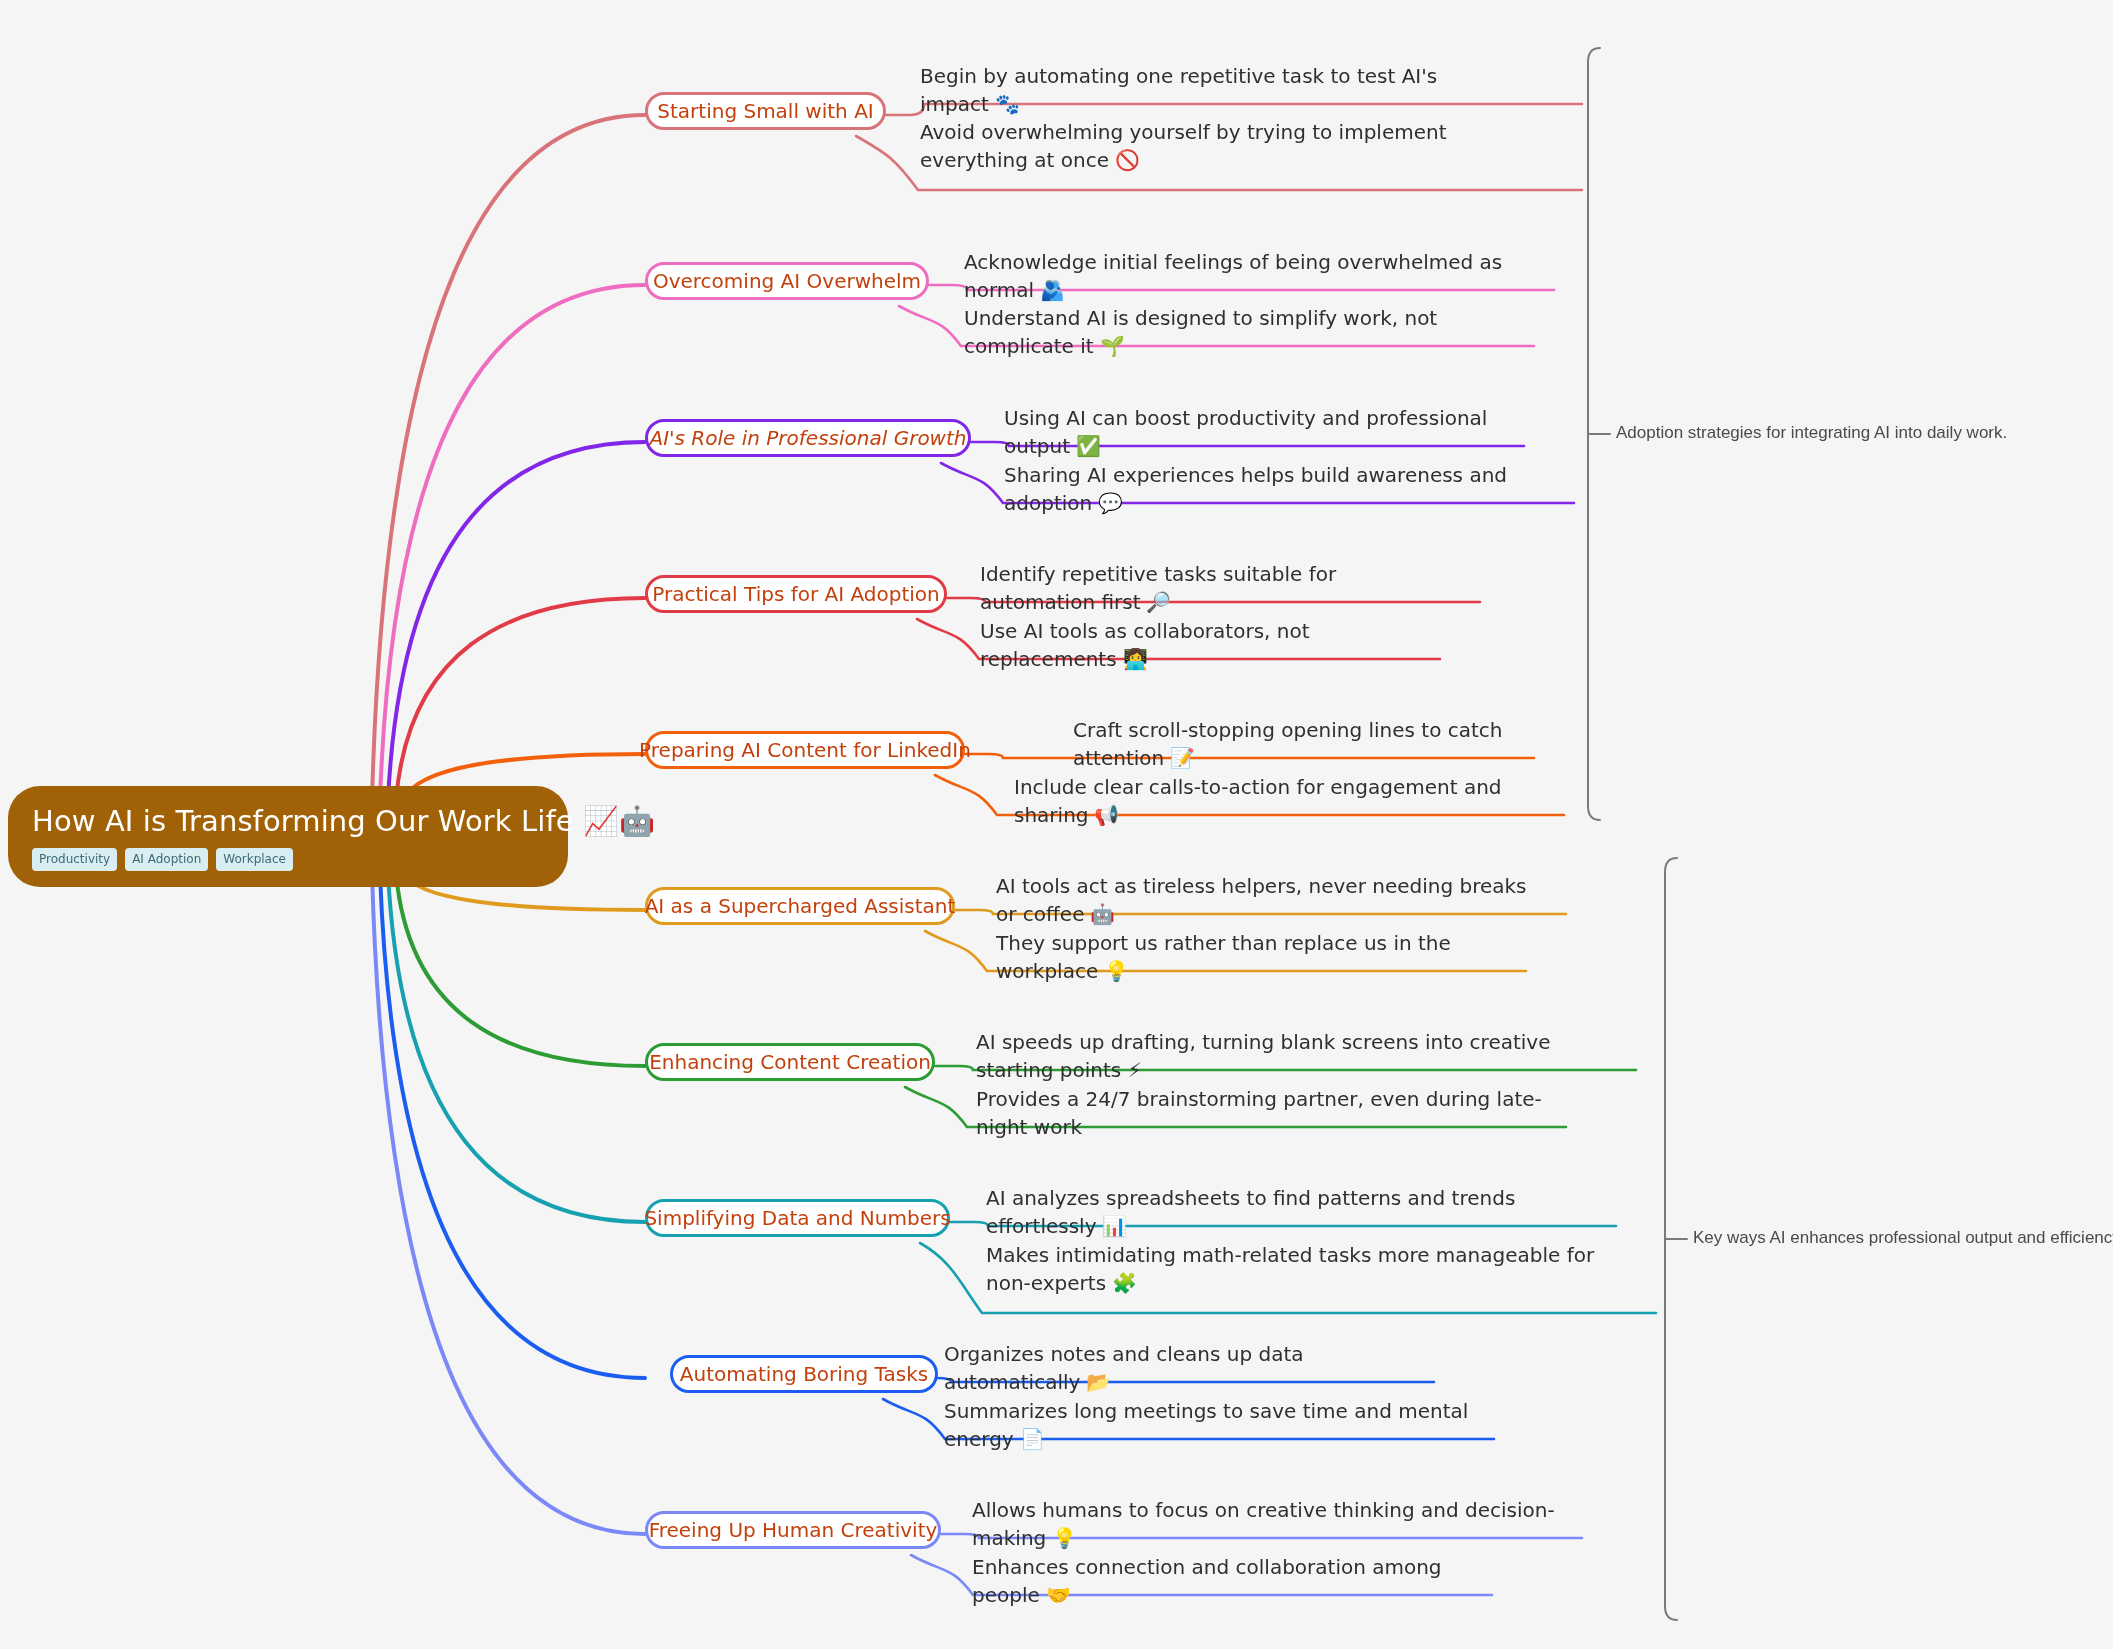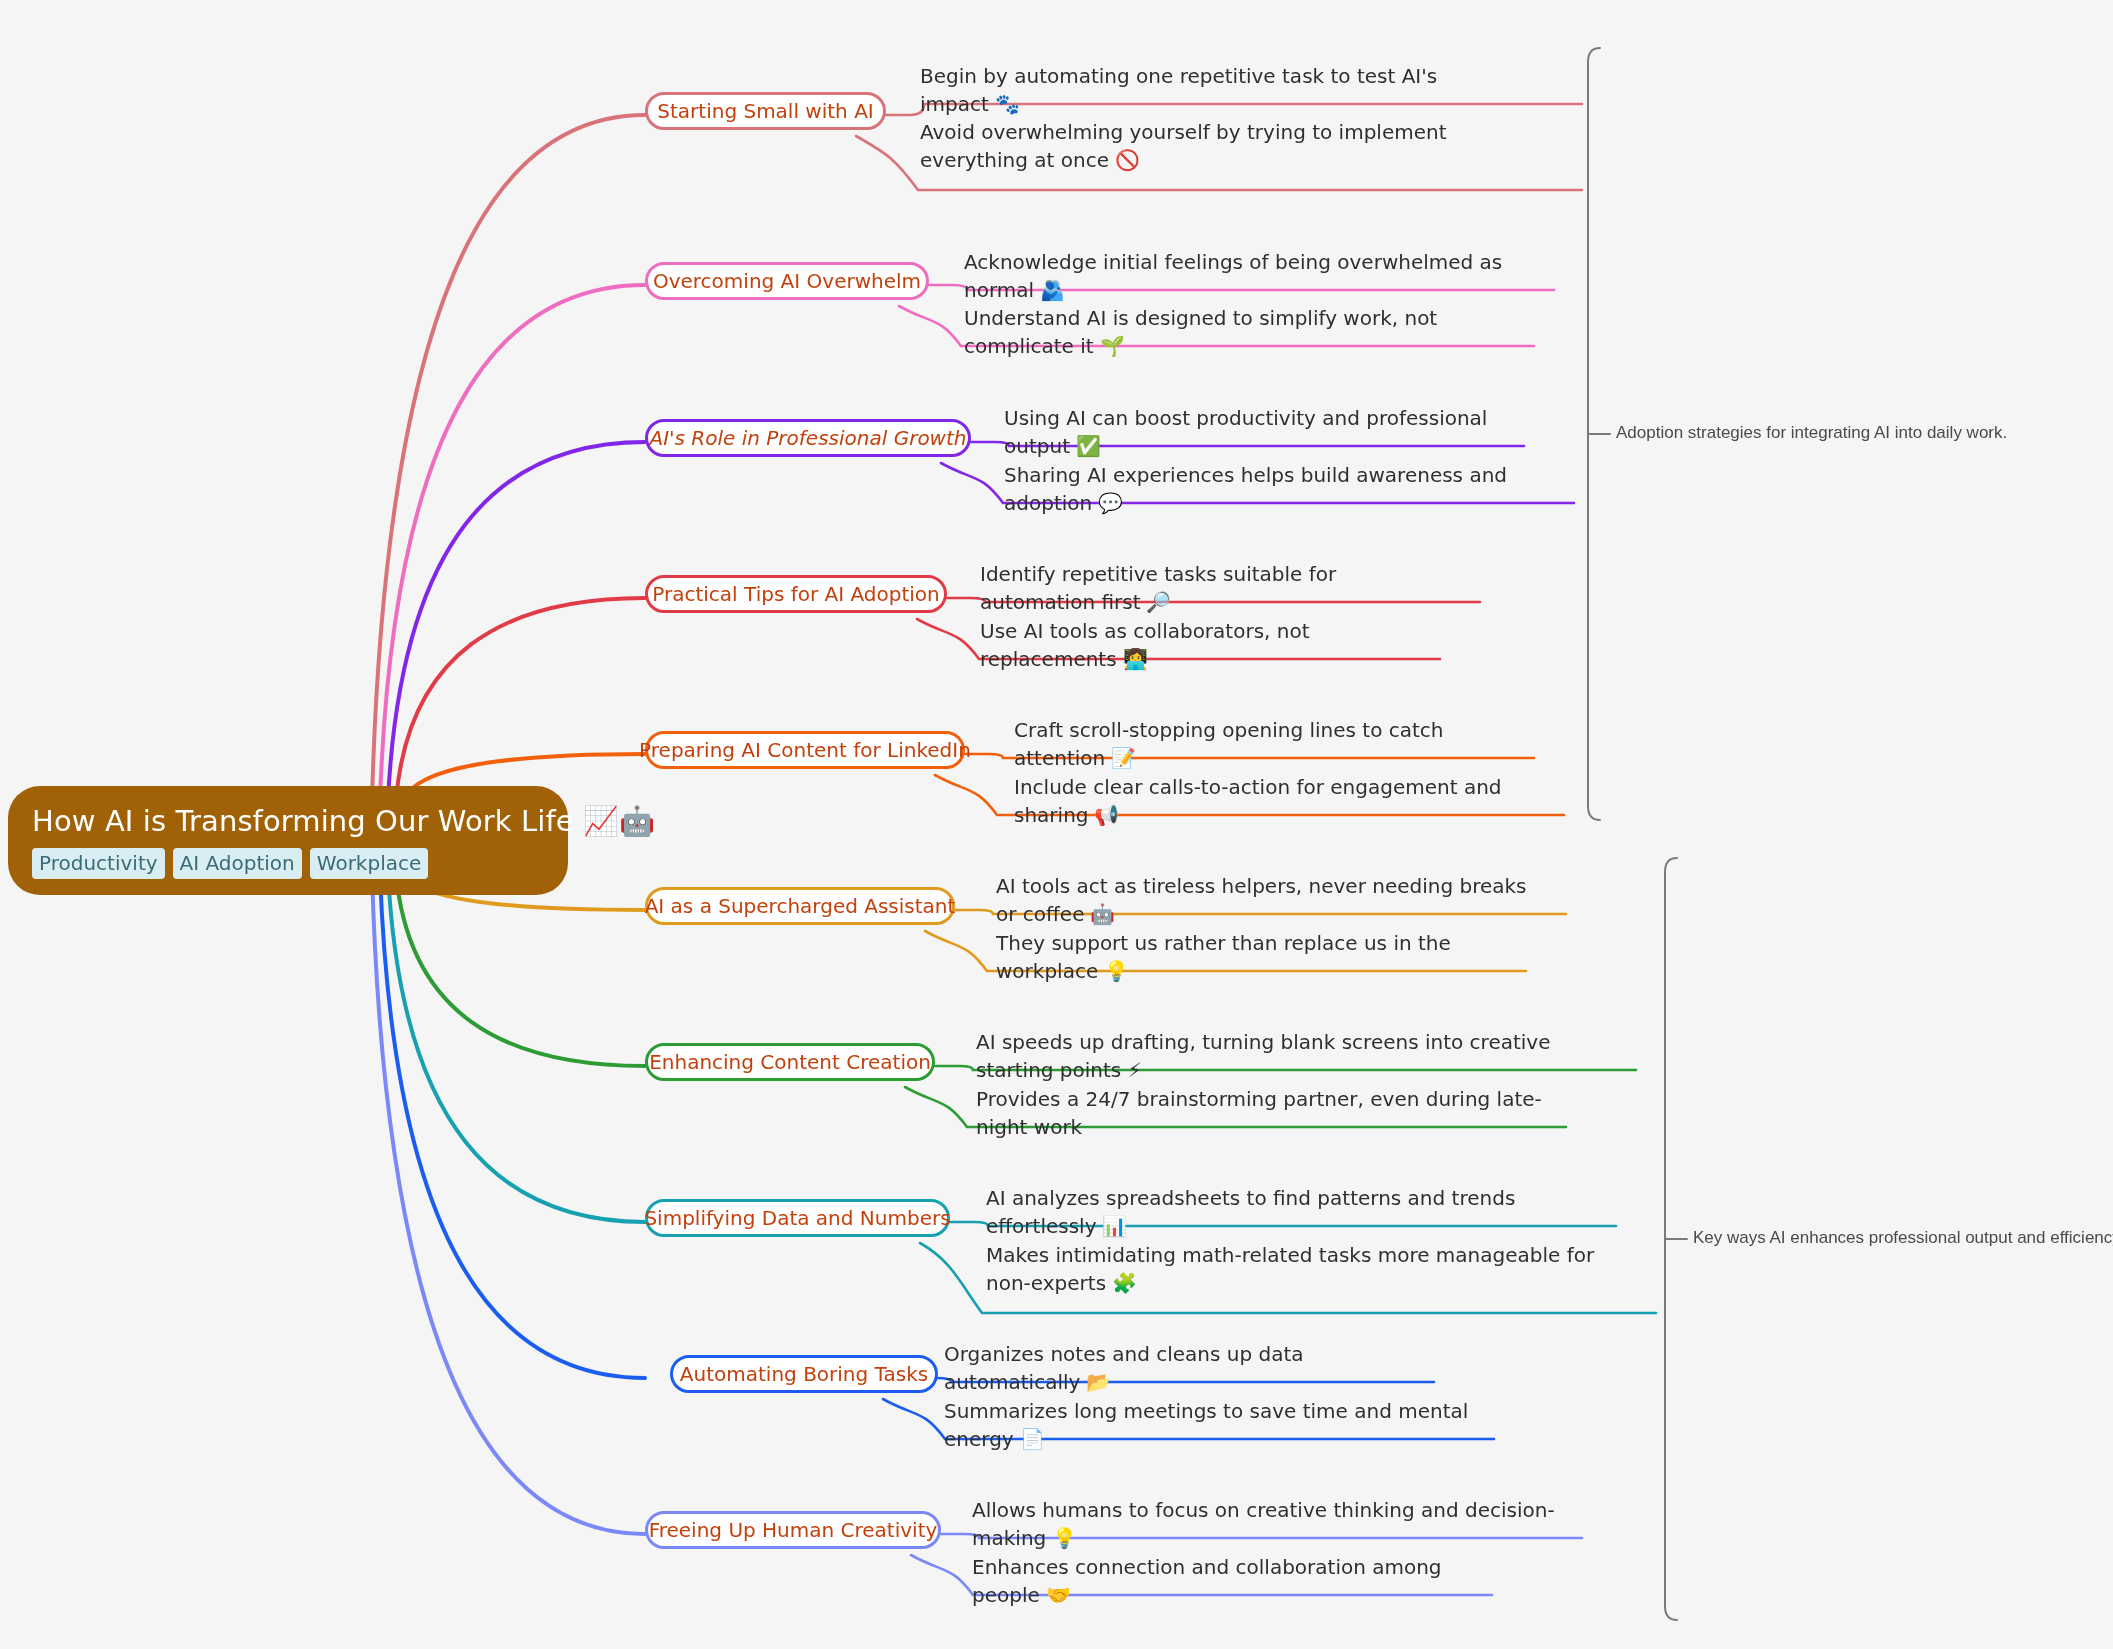--- a/index.html
+++ b/index.html
@@ -50,21 +50,21 @@
     white-space: nowrap;
   }
   .root-tags {
     margin-top: 10px;
     display: flex;
     gap: 8px;
   }
   .root-tag {
     background: #d9eef2;
     color: #3d6b75;
-    font-size: 20px;
+    font-size: 12px;
     line-height: 1;
     padding: 5px 7px 6px 7px;
     border-radius: 4px;
     white-space: nowrap;
   }
 
   
   .topic {
     position: absolute;
     background: #ffffff;
@@ -201,21 +201,21 @@
       </div>
       <div class="leaf" style="left: 976px; top: 560px; width: 480px;">
         <span class="leaf-text">Identify repetitive tasks suitable for automation first 🔎</span>
       </div>
       <div class="leaf" style="left: 976px; top: 617px; width: 440px;">
         <span class="leaf-text">Use AI tools as collaborators, not replacements 👩‍💻</span>
       </div>
       <div class="topic" style="left: 645px; top: 731px; width: 320px; border-color: rgb(242, 96, 12);">
         <span>Preparing AI Content for LinkedIn</span>
       </div>
-      <div class="leaf" style="left: 1010px; top: 716px; width: 500px;">
+      <div class="leaf" style="left: 1069px; top: 716px; width: 500px;">
         <span class="leaf-text">Craft scroll-stopping opening lines to catch attention 📝</span>
       </div>
       <div class="leaf" style="left: 1010px; top: 773px; width: 530px;">
         <span class="leaf-text">Include clear calls-to-action for engagement and sharing 📢</span>
       </div>
       <div class="topic" style="left: 645px; top: 887px; width: 310px; border-color: rgb(224, 155, 30);">
         <span>AI as a Supercharged Assistant</span>
       </div>
       <div class="leaf" style="left: 992px; top: 872px; width: 560px;">
         <span class="leaf-text">AI tools act as tireless helpers, never needing breaks or coffee 🤖</span>

